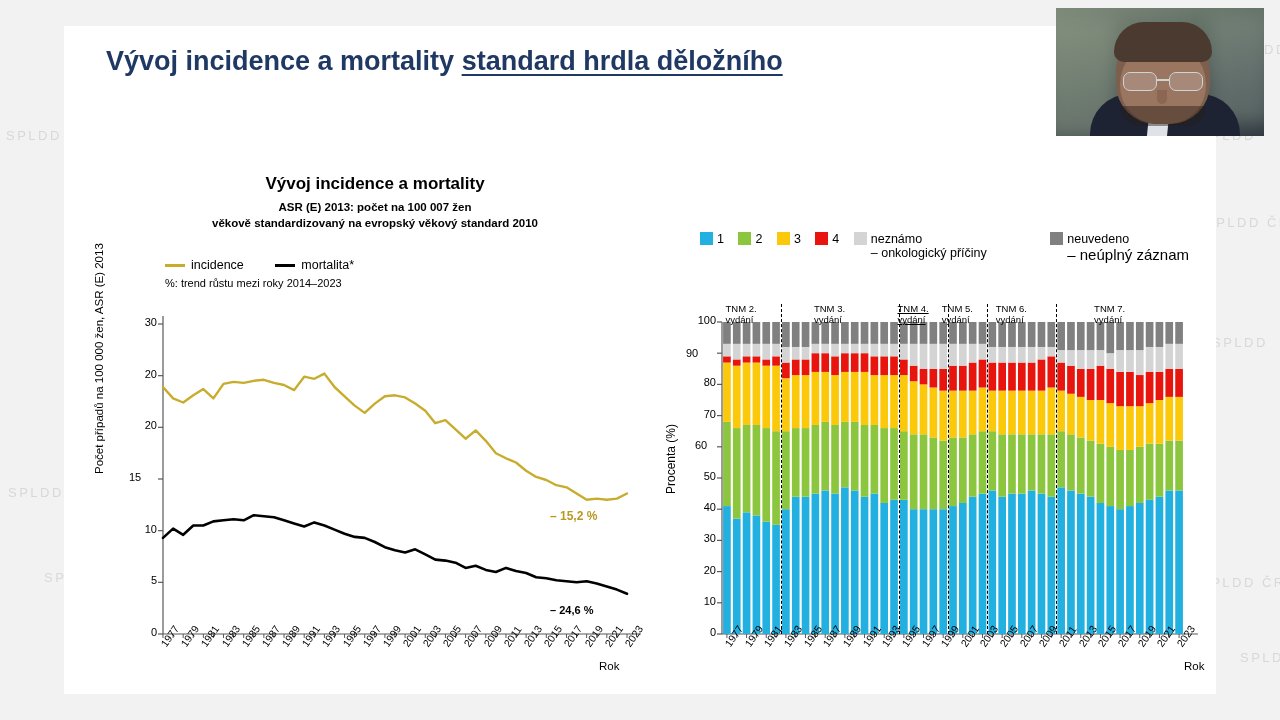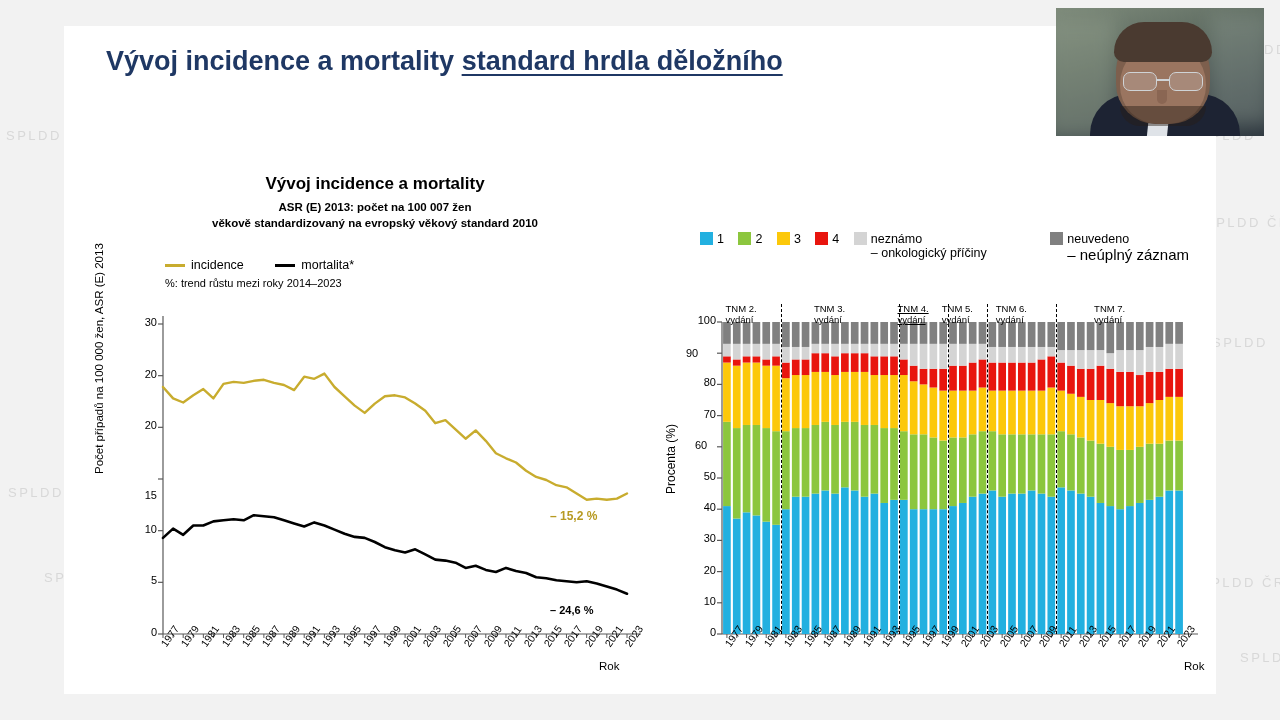--- a/index.html
+++ b/index.html
@@ -210,21 +210,21 @@
         <div class="yearlbl" style="left: 446.304px; top: 468px;">2015</div>
         <div class="yearlbl" style="left: 466.478px; top: 468px;">2017</div>
         <div class="yearlbl" style="left: 486.652px; top: 468px;">2019</div>
         <div class="yearlbl" style="left: 506.826px; top: 468px;">2021</div>
         <div class="yearlbl" style="left: 527px; top: 468px;">2023</div>
       </div>
     <div class="rok" style="left:504px;top:486px;">Rok</div>
   <div class="tick-lbl" style="left: 34px; top: 452px; width: 28px; text-align: right;">0</div>
       <div class="tick-lbl" style="left: 34px; top: 400.333px; width: 28px; text-align: right;">5</div>
       <div class="tick-lbl" style="left: 34px; top: 348.667px; width: 28px; text-align: right;">10</div>
-      <div class="tick-lbl" style="left: 34px; top: 297px; width: 28px; text-align: right; margin-top: 18px;">15</div>
+      <div class="tick-lbl" style="left: 34px; top: 297px; width: 28px; text-align: left;">15</div>
       <div class="tick-lbl" style="left: 34px; top: 245.333px; width: 28px; text-align: right;">20</div>
       <div class="tick-lbl" style="left: 34px; top: 193.667px; width: 28px; text-align: right;">20</div>
       <div class="tick-lbl" style="left: 34px; top: 142px; width: 28px; text-align: right;">30</div>
       <div style="position: absolute; font-size: 12px; font-weight: bold; color: rgb(183, 154, 34); left: 455px; top: 335.467px;">– 15,2 %</div>
       <div style="position: absolute; font-size: 11px; font-weight: bold; color: rgb(0, 0, 0); left: 455px; top: 429.7px;">– 24,6 %</div>
     </div>
 
   <div id="right-panel">
 
     <div id="rp-legend">

